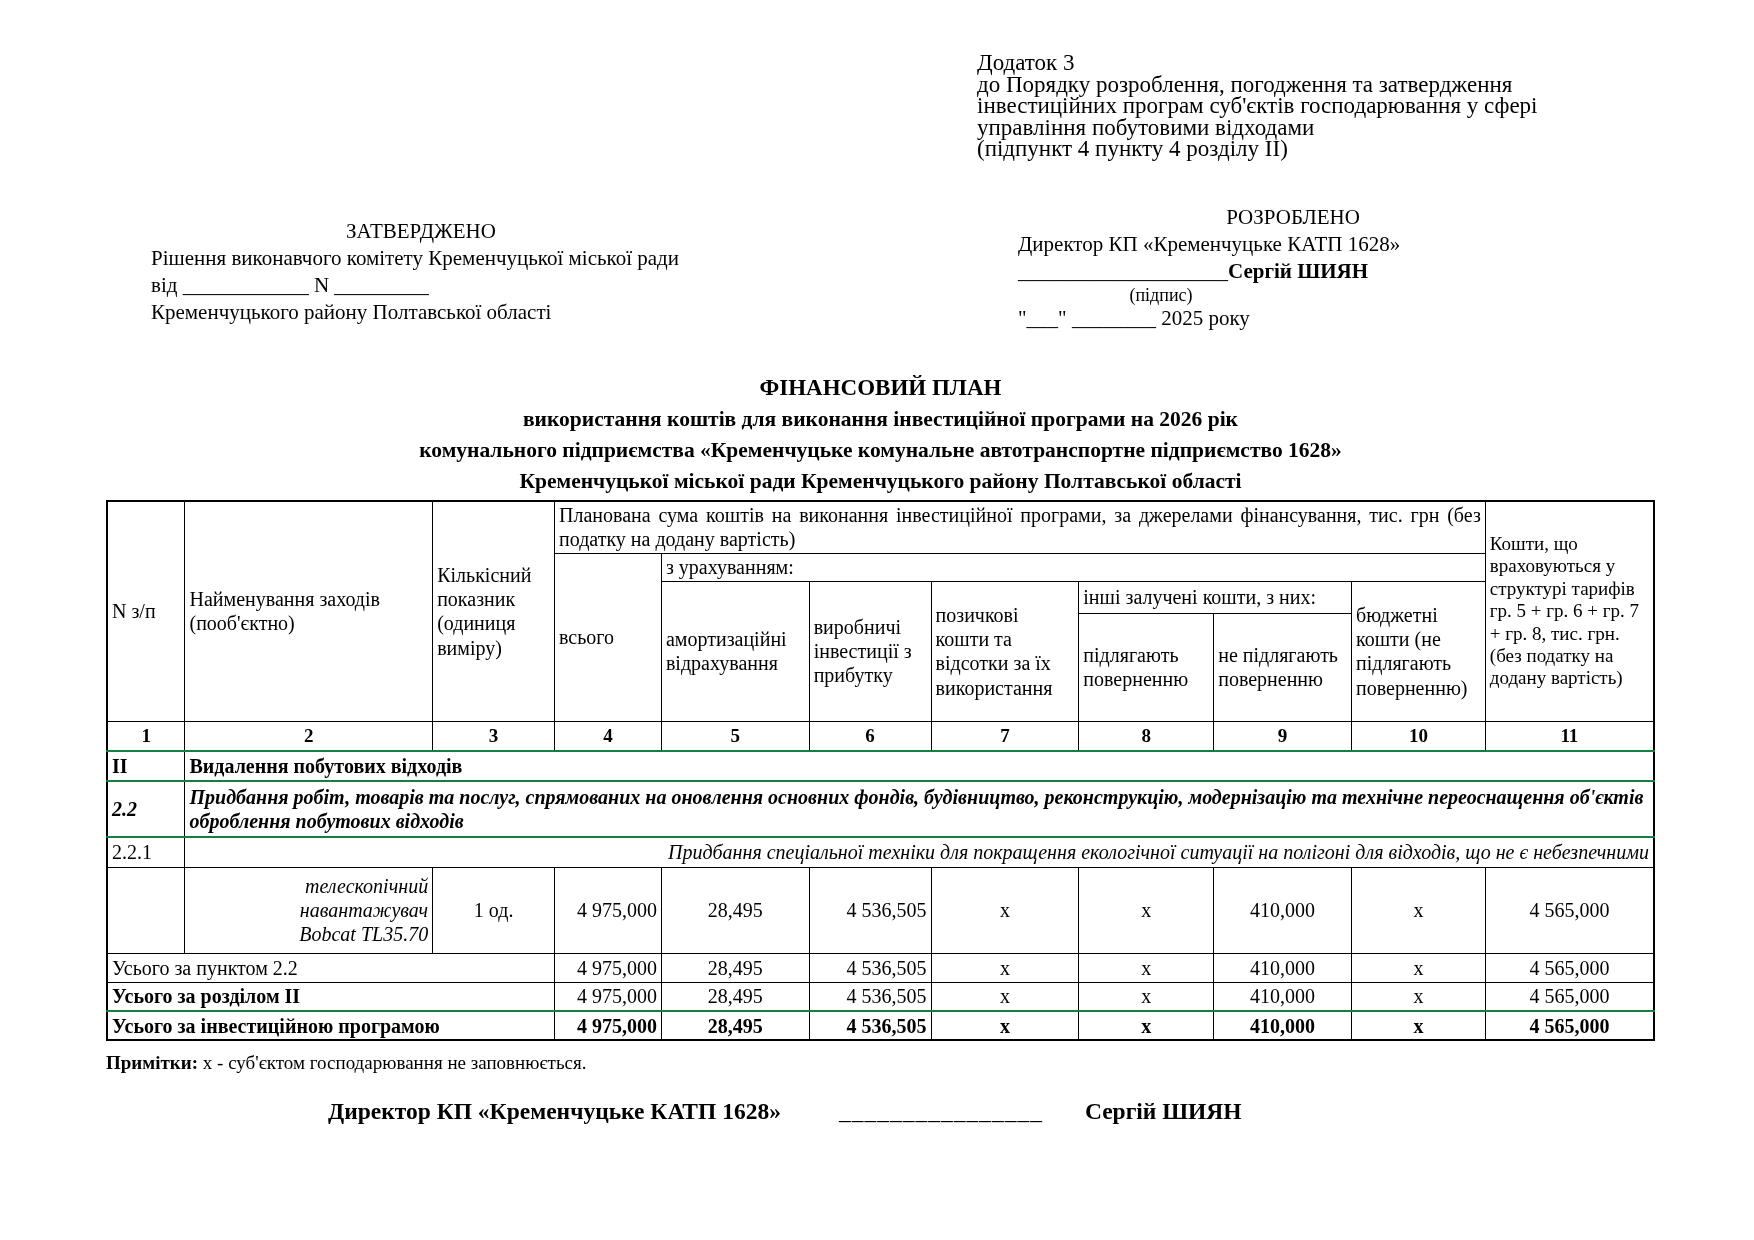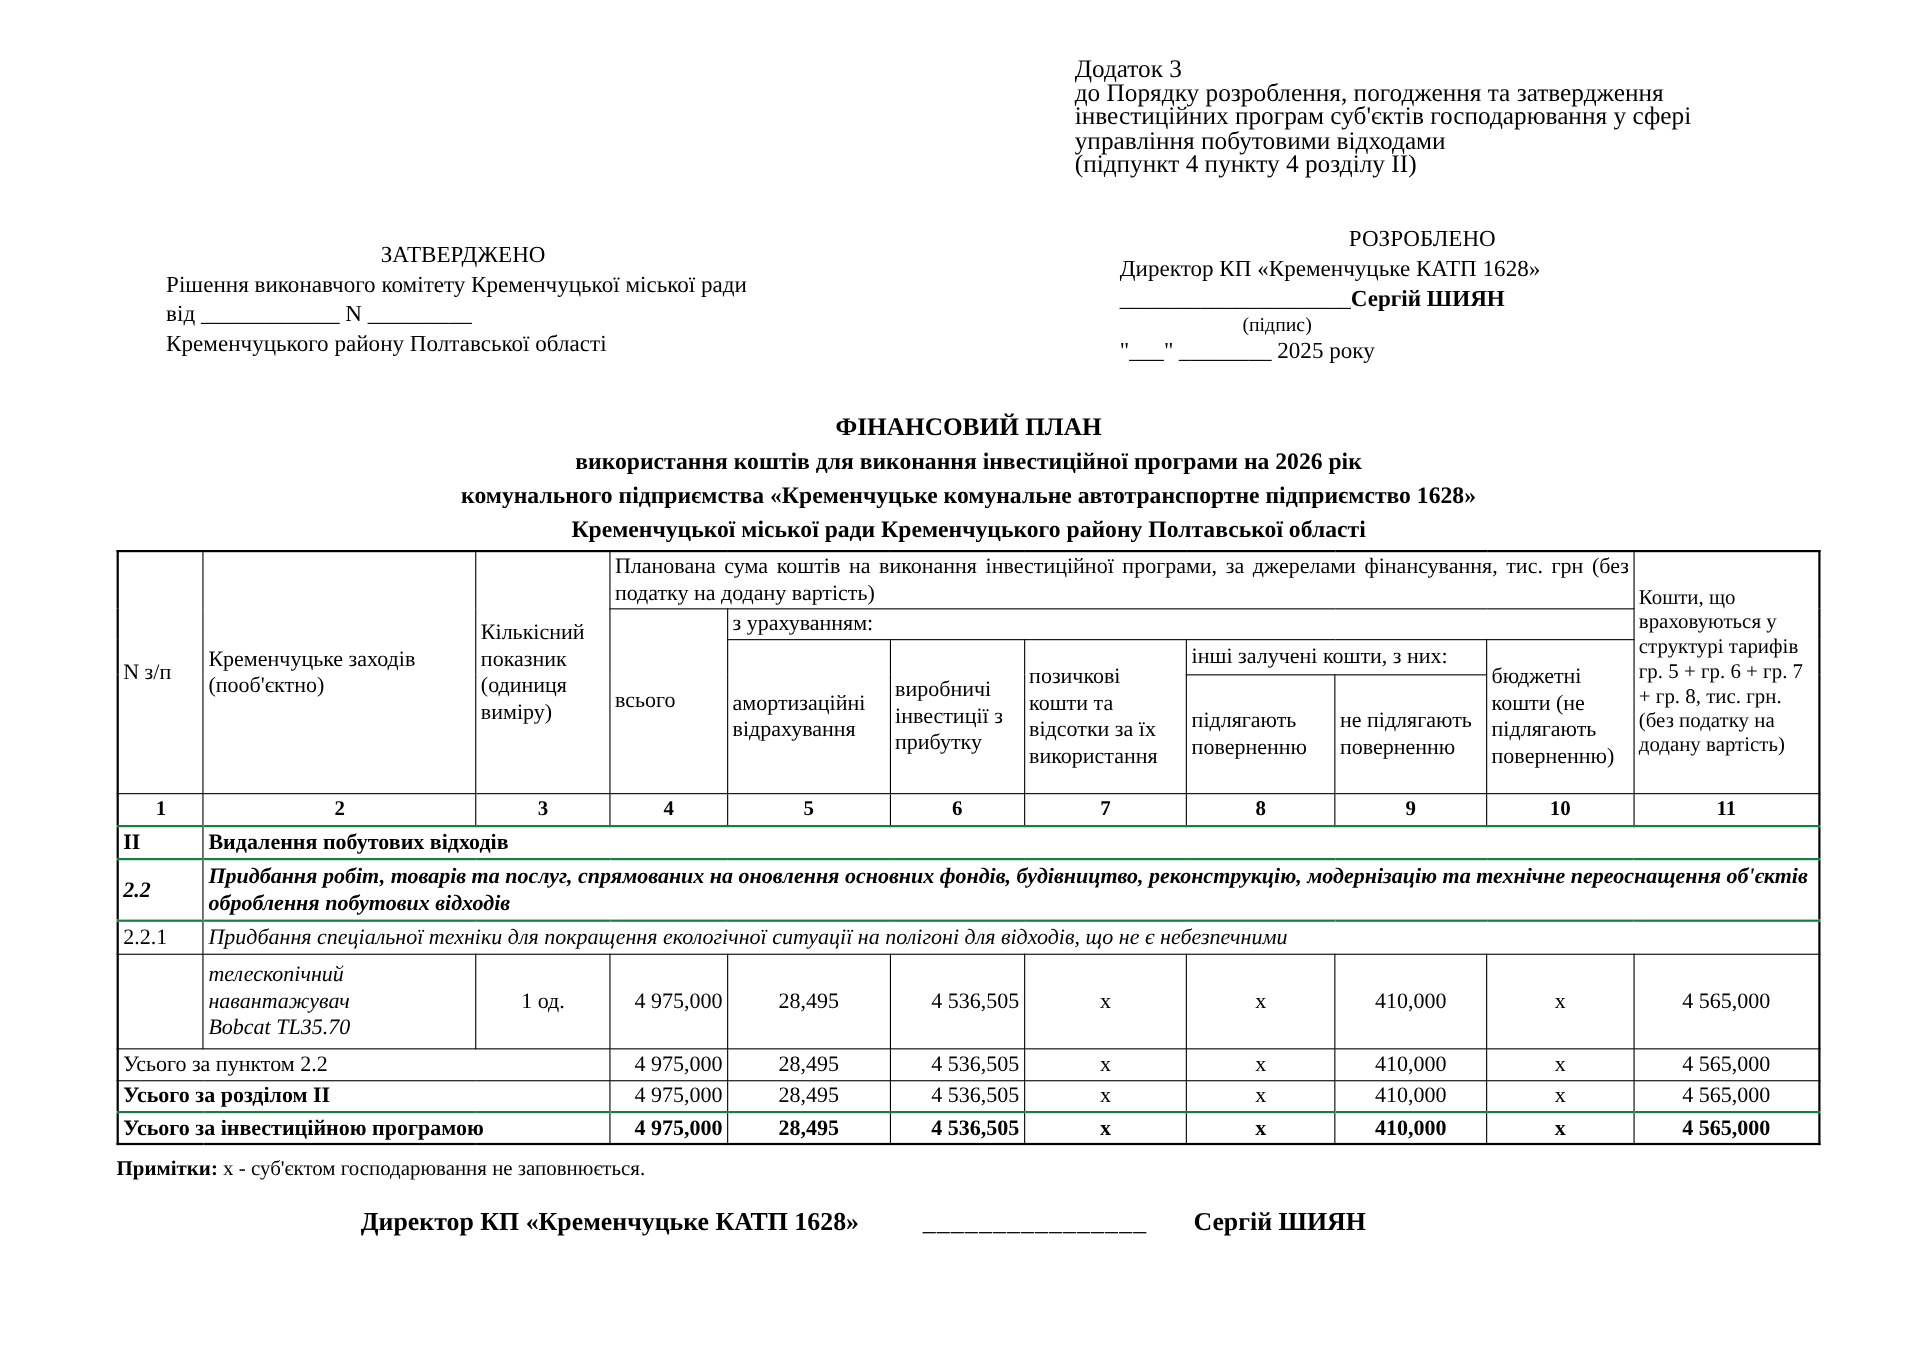--- a/index.html
+++ b/index.html
@@ -32,21 +32,21 @@
     border-collapse:collapse; table-layout:fixed; border:2px solid #000; }
   .fin-table td { border:1px solid #000; padding:1px 4px; font-size:20px; line-height:1.22;
     vertical-align:middle; overflow:hidden; word-wrap:break-word; }
   tr.hA { height:52px; } tr.hB { height:28px; } tr.hC { height:32px; } tr.hD { height:108px; }
   tr.numrow { height:30px; } tr.numrow td { font-weight:bold; text-align:center; font-size:19px; }
   tr.sec { height:30px; } tr.sec2 { height:56px;font-style:italic; } tr.item { height:86px; }
   tr.total { height:29px; }
   .ta-l { text-align:left; } .ta-c { text-align:center; } .ta-r { text-align:right; padding-right:4px !important; }
   .ta-j { text-align:justify; }
   .va-top { vertical-align:top; } .va-mid { vertical-align:middle; } .va-bot { vertical-align:bottom; }
-  .bold { font-weight:bold; } .italic { font-style:italic; }
+  .bold { font-weight:bold; } .italic { font-style:italic;text-align:right; }
   .prewrap { white-space:pre-line; }
   .c11head { font-size:19px !important; line-height:1.18 !important; }
   .thick-top td { border-top:2px solid #15803d; }
 
   
   .notes { left:106px; top:1052px; font-size:19px; }
   .footer { left:328px; top:1098px; font-size:23.5px; display:flex; align-items:baseline; white-space:nowrap; }
   .footer .f-pos { font-weight:bold; }
   .footer .f-blank { margin-left:58px; letter-spacing:1px; }
   .footer .f-name { font-weight:bold; margin-left:42px; }
@@ -99,21 +99,21 @@
         <col style="width:7.88%">
       <col style="width:9.55%">
         <col style="width:8.72%">
         <col style="width:8.91%">
       <col style="width:8.65%">
         <col style="width:10.9%">
     </colgroup>
     <tbody>
       <tr class="hA">
         <td rowspan="4" class="va-mid ta-l">N з/п</td>
-        <td rowspan="4" class="va-mid ta-l">Кременчуцьке заходів (пооб'єктно)</td>
+        <td rowspan="4" class="va-mid ta-l">Найменування заходів (пооб'єктно)</td>
         <td rowspan="4" class="va-mid ta-l">Кількісний показник (одиниця виміру)</td>
         <td colspan="7" class="va-top ta-j">Планована сума коштів на виконання інвестиційної програми, за джерелами фінансування, тис. грн (без податку на додану вартість)</td>
         <td rowspan="4" class="va-top ta-l c11head">Кошти, що враховуються у структурі тарифів гр. 5 + гр. 6 + гр. 7 + гр. 8, тис. грн. (без податку на додану вартість)</td>
       </tr>
       <tr class="hB">
         <td rowspan="3" class="va-bot ta-l">всього</td>
         <td colspan="6" class="va-top ta-l">з урахуванням:</td>
       </tr>
       <tr class="hC">
         <td rowspan="2" class="va-bot ta-l">амортизаційні відрахування</td>

